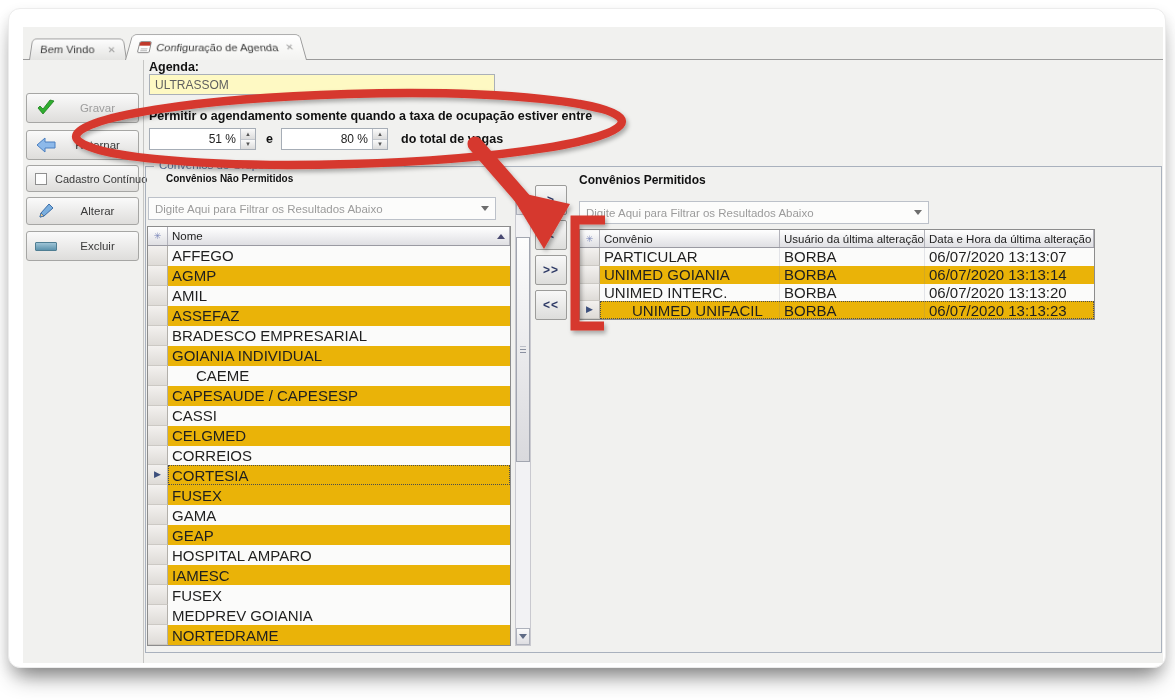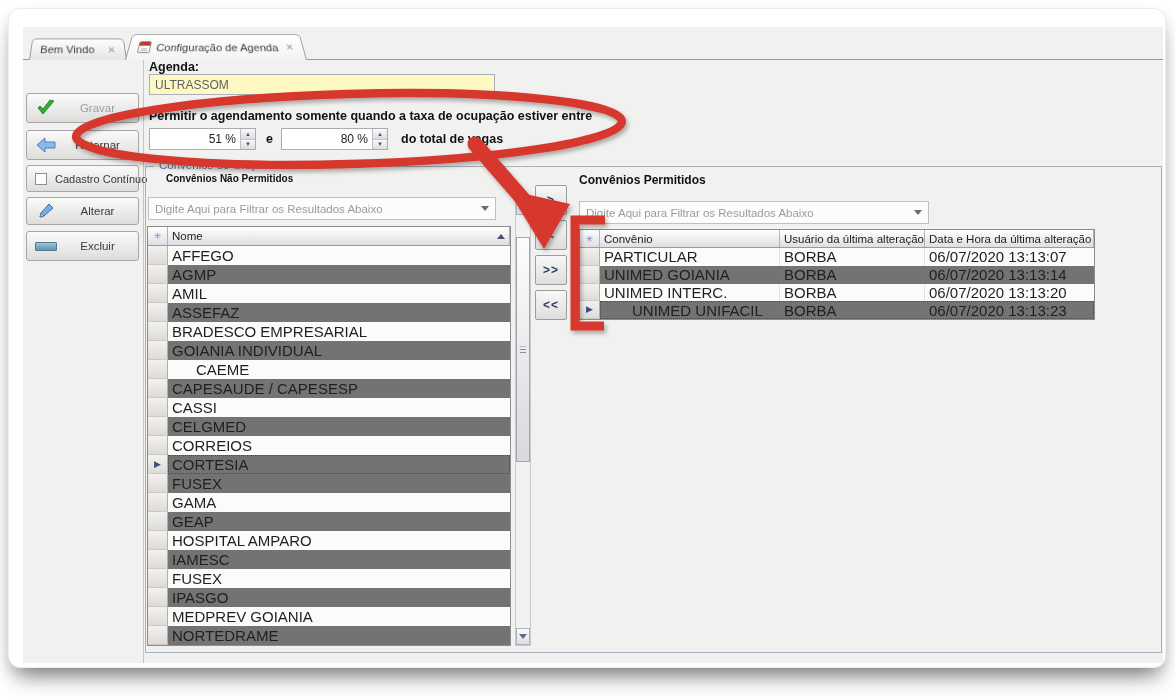--- a/index.html
+++ b/index.html
@@ -89,21 +89,21 @@
   .grid { position:absolute; background:#fff; border:1px solid #8c8c8c; display:flex; flex-direction:column; }
   .g-head { display:flex; flex:0 0 19px; background:linear-gradient(#ffffff,#dfdfe3);
             border-bottom:1px solid #9a9aa2; }
   .h-cell { display:flex; align-items:center; padding:0 4px; border-right:1px solid #b2b2ba;
             font-size:11.5px; color:#222; white-space:nowrap; overflow:hidden; }
   .h-star { justify-content:center; color:#7a86b8; font-size:9px; }
   .sort-arrow { margin-left:auto; width:0; height:0; border-left:4px solid transparent;
                 border-right:4px solid transparent; border-bottom:5px solid #4a4a72; }
   .g-body { flex:1; display:flex; flex-direction:column; overflow:hidden; }
   .g-row { display:flex; flex:1; background:#fbfbfa; }
-  .g-row.alt { background:#737373; }
+  .g-row.alt { background:#eab308; }
   .g-row.selected .row-content { outline:1px dotted #4c4c4c; outline-offset:-1px; }
   .row-hdr { flex:0 0 20px; background:linear-gradient(#f3f1ef,#dedbd7);
              border-right:1px solid #b2afaa; border-bottom:1px solid #ccc9c4;
              display:flex; align-items:center; justify-content:center; }
   .row-marker { color:#3c4f7c; font-size:9px; line-height:1; visibility:hidden; }
   .g-row.selected .row-marker { visibility:visible; }
   .row-content { flex:1; display:flex; overflow:hidden; }
   .g-cell { display:flex; align-items:center; padding:0 4px; font-size:15px; color:#1f1f1f;
             white-space:nowrap; overflow:hidden; border-right:1px solid rgba(120,130,150,.18); }
   .g-cell:last-child { border-right:none; }
@@ -360,28 +360,20 @@
             <div class="row-content">
               <div class="g-cell" style="flex: 1 1 0%;">IAMESC</div>
             </div>
           </div>
           <div class="g-row">
             <div class="row-hdr">
               <span class="row-marker">▶</span>
             </div>
             <div class="row-content">
               <div class="g-cell" style="flex: 1 1 0%;">FUSEX</div>
-            </div>
-          </div>
-          <div class="g-row alt">
-            <div class="row-hdr">
-              <span class="row-marker">▶</span>
-            </div>
-            <div class="row-content">
-              <div class="g-cell" style="flex: 1 1 0%;">IPASGO</div>
             </div>
           </div>
           <div class="g-row">
             <div class="row-hdr">
               <span class="row-marker">▶</span>
             </div>
             <div class="row-content">
               <div class="g-cell" style="flex: 1 1 0%;">MEDPREV GOIANIA</div>
             </div>
           </div>

